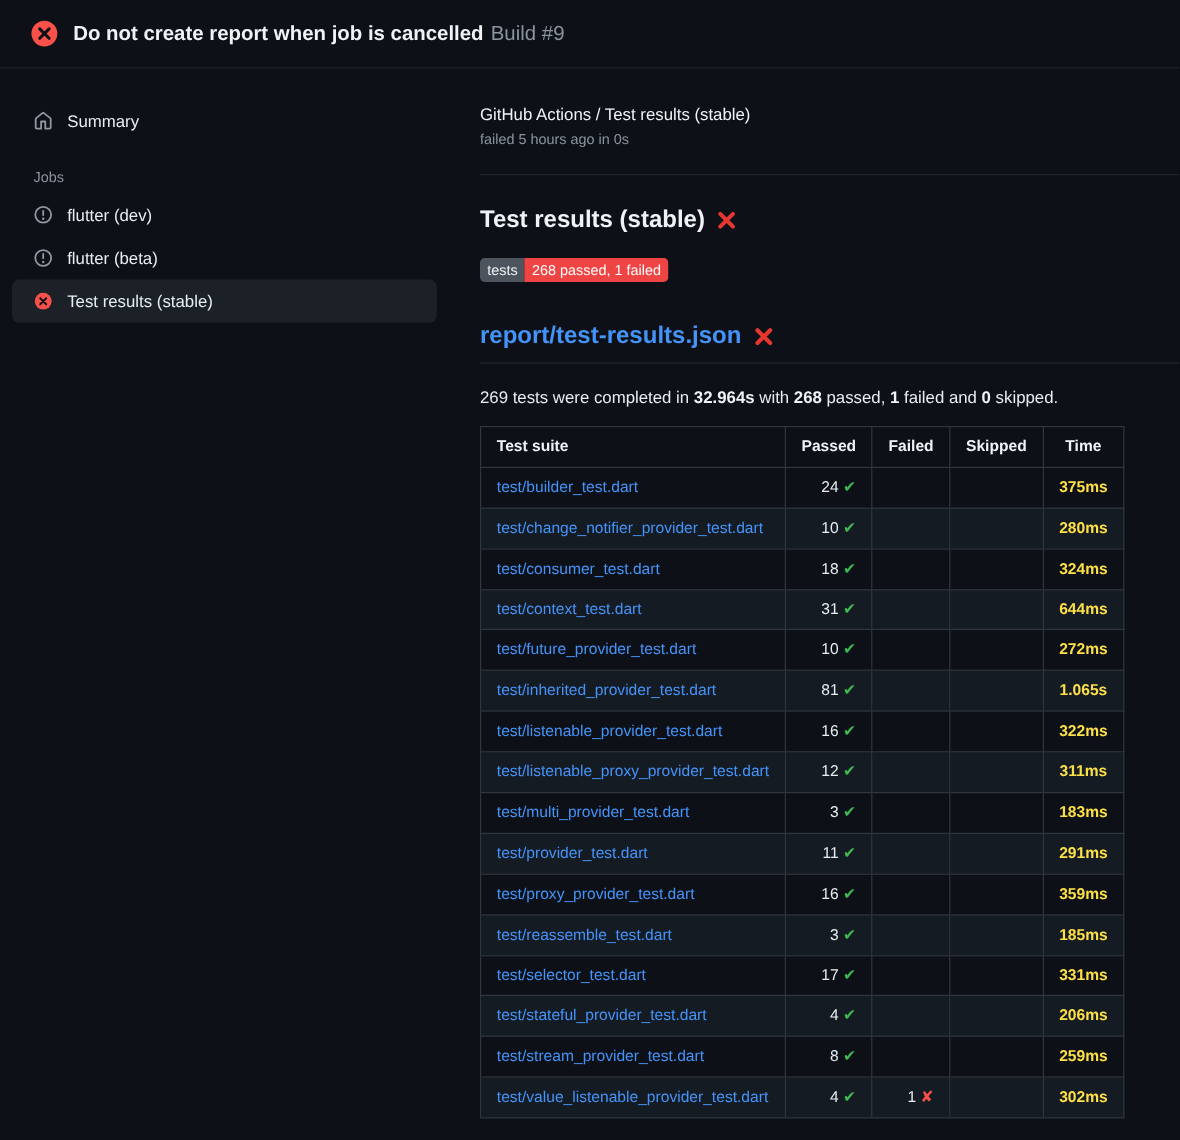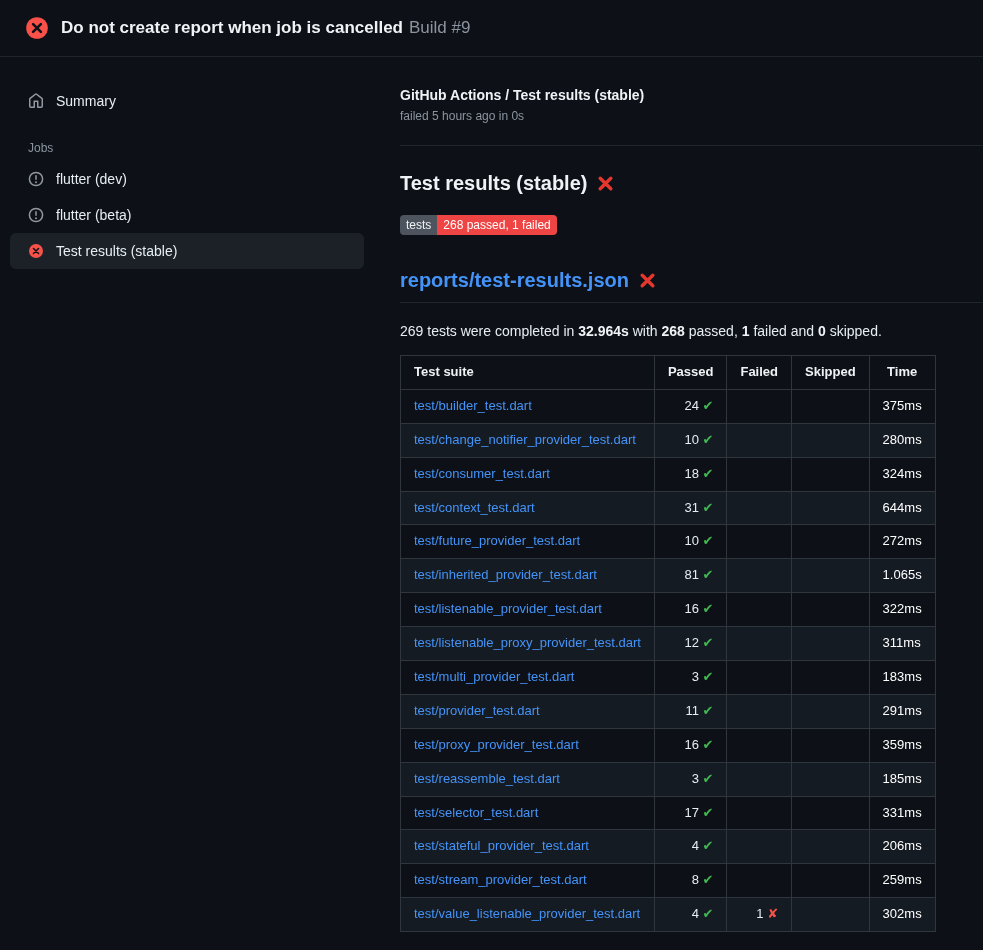--- a/index.html
+++ b/index.html
@@ -36,21 +36,21 @@
   }
   .side-item.selected { background: #1c2128; }
   .side-item .icon { display: inline-flex; width: 16px; height: 16px; flex-shrink: 0; }
   .jobs-heading {
     padding: 0 18px; margin: 22px 0 6px 0;
     font-size: 12px; color: #8b949e;
   }
   .summary-item { margin-bottom: 4px; }
 
   
-  .breadcrumb { font-size: 14px; font-weight: 700; color: #f0f3f6; }
+  .breadcrumb { font-size: 14px; font-weight: 400; color: #f0f3f6; }
   .run-meta { font-size: 12px; color: #8b949e; margin-top: 6px; }
   .main-divider { border: none; border-top: 1px solid #21262d; margin: 22px 0 0 0; }
 
   .section-title {
     display: flex; align-items: center; gap: 10px;
     margin: 26px 0 0 0;
     font-size: 20px; font-weight: 700; color: #f0f3f6;
   }
   .badge {
     display: inline-flex; margin-top: 20px;
@@ -83,21 +83,21 @@
     line-height: 1.3;
   }
   table.results th { font-weight: 700; color: #f0f3f6; text-align: center; }
   table.results th.h-suite { text-align: left; }
   table.results tr:nth-child(even) td { background: #151b23; }
   td.c-suite { width: 270px; }
   td.c-num, th.h-passed, th.h-failed { width: 67px; }
   th.h-skipped { width: 76px; }
   td.c-time, th.h-time { width: 73px; }
   td.c-num { text-align: right; white-space: nowrap; }
-  td.c-time { text-align: left; color: #ffffff; }
+  td.c-time { text-align: center; color: #fde047; font-weight: bold; }
   .check-icon { color: #3fb950; font-weight: 700; font-size: 13px; }
   .cross-icon { color: #f85149; font-weight: 700; font-size: 13px; }
   .suite-link { white-space: nowrap; }
 </style>
 </head>
 <body>
 
 <header class="top-bar">
   <span class="icon" style="display:inline-flex;width:24px;height:24px;">
     <svg viewBox="0 0 16 16" width="24" height="24">
@@ -172,21 +172,21 @@
         </svg>
       </span>
     </h2>
 
     <div class="badge">
       <span class="badge-label" style="background:#4d545d;">tests</span>
       <span class="badge-value" style="background:#ef4444;">268 passed, 1 failed</span>
     </div>
 
     <h2 class="report-title">
-      <a>reports/test-results.json</a>
+      <a>report/test-results.json</a>
       <span class="icon" style="display:inline-flex;width:17px;height:17px;">
         <svg viewBox="0 0 16 16" width="17" height="17">
           <path d="M3 3l10 10M13 3L3 13" stroke="#e5372e" stroke-width="3.2" stroke-linecap="round"></path>
         </svg>
       </span>
     </h2>
 
     <p class="summary-line"><span>269 tests were completed in </span><b>32.964s</b><span> with </span><b>268</b><span> passed, </span><b>1</b><span> failed and </span><b>0</b><span> skipped.</span></p>
 
     <table class="results">

